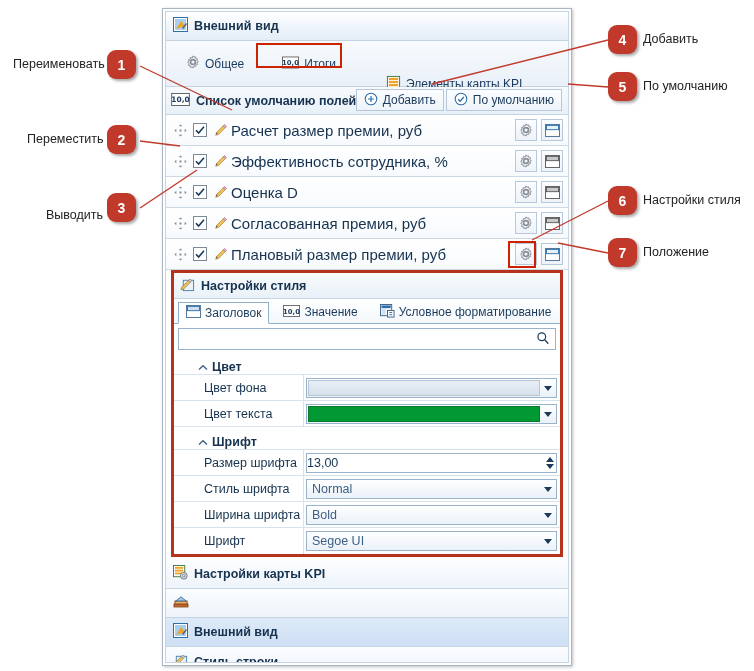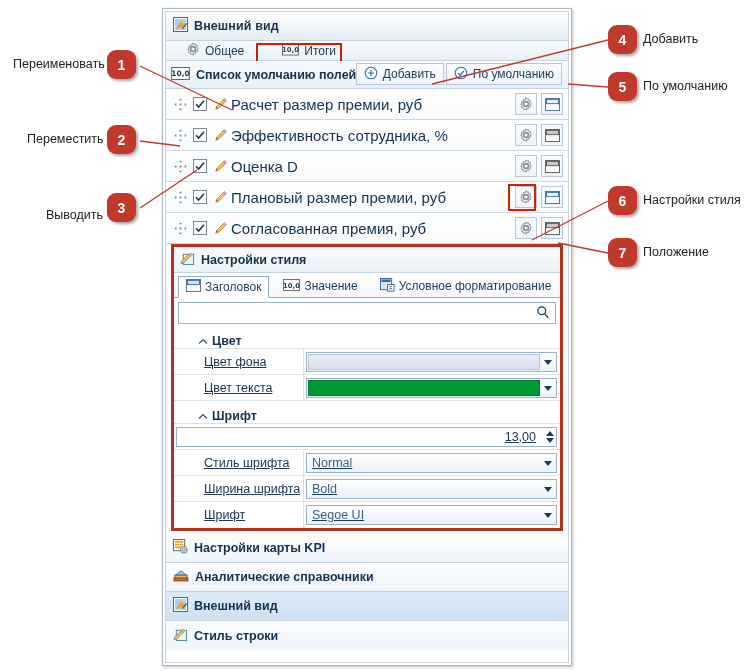--- a/index.html
+++ b/index.html
@@ -38,21 +38,21 @@
     display:flex;align-items:center;
     padding-left:7px;
     box-sizing:border-box;
   }
   .hdr-bar .ttl{
     font-weight:bold;font-size:12.5px;color:#16324f;margin-left:6px;letter-spacing:.1px;
   }
 
   
   .tabstrip{
-    height:20px;
+    height:46px;
     background:linear-gradient(to bottom,#f7fafd 0%,#e9f0f8 100%);
     border-bottom:1px solid #c6d3e1;
     display:flex;align-items:center;
     padding-left:12px;
     box-sizing:border-box;
   }
   .tab{
     display:flex;align-items:center;gap:5px;
     padding:3px 8px;
     font-size:12px;color:#1b3a5c;
@@ -176,21 +176,20 @@
     border-bottom:1px solid #d7e2ec;
     background:#ffffff;
     box-sizing:border-box;
   }
   .prow{
     display:flex;align-items:stretch;
     height:26px;
     border-bottom:1px solid #d7e2ec;
     box-sizing:border-box;
     background:#ffffff;
-    text-decoration:underline;
   }
   .prow .pname{
     width:104px;margin-left:26px;
     display:flex;align-items:center;
     font-size:12.5px;color:#16324f;
     border-right:1px solid #d7e2ec;
     box-sizing:border-box;
     padding-left:4px;
   }
   .prow .pval{
@@ -213,21 +212,21 @@
     position:absolute;right:4px;top:50%;margin-top:-2px;
     width:0;height:0;border-left:4px solid transparent;border-right:4px solid transparent;
     border-top:5px solid #1b3a5c;
   }
   .combo.colorbox{padding-left:0;}
   .combo .swatch{
     position:absolute;left:1px;top:1px;bottom:1px;right:16px;
   }
   .spin{
     flex:1;height:20px;border:1px solid #9ab3cc;background:#ffffff;
-    display:flex;align-items:center;justify-content:flex-end;
+    display:flex;align-items:center;justify-content:flex-start;
     box-sizing:border-box;position:relative;
     font-size:12.5px;color:#16324f;
     padding-right:20px;
   }
   .spin .up,.spin .dn{
     position:absolute;right:2px;width:0;height:0;
     border-left:4px solid transparent;border-right:4px solid transparent;
   }
   .spin .up{top:3px;border-bottom:5px solid #1b3a5c;}
   .spin .dn{bottom:3px;border-top:5px solid #1b3a5c;}
@@ -452,91 +451,91 @@
           </span>
           <span class="sqbtn">
             <svg width="15" height="13" viewBox="0 0 16 14">
                 <rect x="0.5" y="0.5" width="15" height="13" fill="#ffffff" stroke="#5a5a5a"></rect>
                 <rect x="1.5" y="1.5" width="13" height="4.6" fill="#c9c9c9" stroke="#5a5a5a"></rect>
               </svg>
           </span>
         </span>
       </div>
 
-      <div class="row" style="position:relative;">
+      <div class="row">
         <span class="mv">
           <svg width="13" height="13" viewBox="0 0 14 14">
               <path d="M7 0.5l2 2H5zM7 13.5l2-2H5zM0.5 7l2-2v4zM13.5 7l-2-2v4zM6 6h2v2H6z" fill="#7d8a96"></path>
             </svg>
         </span>
         <span class="cb">
           <svg width="14" height="14" viewBox="0 0 14 14">
               <rect x="0.5" y="0.5" width="13" height="13" fill="#ffffff" stroke="#7d8a96"></rect>
               <path d="M3 7.2l2.6 2.8L11 3.8" fill="none" stroke="#1b3a5c" stroke-width="1.6"></path>
             </svg>
         </span>
         <span class="pen">
           <svg width="14" height="14" viewBox="0 0 16 16">
               <path d="M2 14l1-3.3 7.6-7.6 2.3 2.3-7.6 7.6z" fill="#f0c060" stroke="#b08a30" stroke-width=".8"></path>
               <path d="M10.6 3.1l1.4-1.4 2.3 2.3-1.4 1.4z" fill="#e8b0c8" stroke="#b06a8a" stroke-width=".8"></path>
               <path d="M2 14l1-3.3 1.3 1.1z" fill="#5a5a5a"></path>
             </svg>
         </span>
-        <span class="rlbl">Плановый размер премии, руб</span>
+        <span class="rlbl">Согласованная премия, руб</span>
         <span class="ractions">
           <span class="sqbtn">
             <svg width="14" height="14" viewBox="0 0 16 16">
                 <path d="M8 4.2a3.8 3.8 0 100 7.6 3.8 3.8 0 000-7.6zm0 5.6a1.8 1.8 0 110-3.6 1.8 1.8 0 010 3.6z" fill="#8a9098"></path>
                 <path d="M8 1l1 1.6 1.8-.6.4 1.9 1.9.4-.6 1.8L14 8l-1.5 1.1.6 1.8-1.9.4-.4 1.9-1.8-.6L8 15l-1-1.4-1.8.6-.4-1.9-1.9-.4.6-1.8L2 8l1.5-1.1-.6-1.8 1.9-.4.4-1.9 1.8.6z" fill="none" stroke="#8a9098" stroke-width="1.1"></path>
               </svg>
           </span>
           <span class="sqbtn">
             <svg width="15" height="13" viewBox="0 0 16 14">
-                <rect x="0.5" y="0.5" width="15" height="13" fill="#ffffff" stroke="#4a6f96"></rect>
-                <rect x="1.5" y="1.5" width="13" height="4.6" fill="#e8f0fa" stroke="#2f6fa8"></rect>
-              </svg>
-          </span>
-        </span>
-        <div class="redbox" style="right:32px;top:2px;width:28px;height:27px;"></div>
-      </div>
-
-      <div class="row">
+                <rect x="0.5" y="0.5" width="15" height="13" fill="#ffffff" stroke="#5a5a5a"></rect>
+                <rect x="1.5" y="1.5" width="13" height="4.6" fill="#c9c9c9" stroke="#5a5a5a"></rect>
+              </svg>
+          </span>
+        </span>
+      </div>
+
+      <div class="row" style="position:relative;">
         <span class="mv">
           <svg width="13" height="13" viewBox="0 0 14 14">
               <path d="M7 0.5l2 2H5zM7 13.5l2-2H5zM0.5 7l2-2v4zM13.5 7l-2-2v4zM6 6h2v2H6z" fill="#7d8a96"></path>
             </svg>
         </span>
         <span class="cb">
           <svg width="14" height="14" viewBox="0 0 14 14">
               <rect x="0.5" y="0.5" width="13" height="13" fill="#ffffff" stroke="#7d8a96"></rect>
               <path d="M3 7.2l2.6 2.8L11 3.8" fill="none" stroke="#1b3a5c" stroke-width="1.6"></path>
             </svg>
         </span>
         <span class="pen">
           <svg width="14" height="14" viewBox="0 0 16 16">
               <path d="M2 14l1-3.3 7.6-7.6 2.3 2.3-7.6 7.6z" fill="#f0c060" stroke="#b08a30" stroke-width=".8"></path>
               <path d="M10.6 3.1l1.4-1.4 2.3 2.3-1.4 1.4z" fill="#e8b0c8" stroke="#b06a8a" stroke-width=".8"></path>
               <path d="M2 14l1-3.3 1.3 1.1z" fill="#5a5a5a"></path>
             </svg>
         </span>
-        <span class="rlbl">Согласованная премия, руб</span>
+        <span class="rlbl">Плановый размер премии, руб</span>
         <span class="ractions">
           <span class="sqbtn">
             <svg width="14" height="14" viewBox="0 0 16 16">
                 <path d="M8 4.2a3.8 3.8 0 100 7.6 3.8 3.8 0 000-7.6zm0 5.6a1.8 1.8 0 110-3.6 1.8 1.8 0 010 3.6z" fill="#8a9098"></path>
                 <path d="M8 1l1 1.6 1.8-.6.4 1.9 1.9.4-.6 1.8L14 8l-1.5 1.1.6 1.8-1.9.4-.4 1.9-1.8-.6L8 15l-1-1.4-1.8.6-.4-1.9-1.9-.4.6-1.8L2 8l1.5-1.1-.6-1.8 1.9-.4.4-1.9 1.8.6z" fill="none" stroke="#8a9098" stroke-width="1.1"></path>
               </svg>
           </span>
           <span class="sqbtn">
             <svg width="15" height="13" viewBox="0 0 16 14">
-                <rect x="0.5" y="0.5" width="15" height="13" fill="#ffffff" stroke="#5a5a5a"></rect>
-                <rect x="1.5" y="1.5" width="13" height="4.6" fill="#c9c9c9" stroke="#5a5a5a"></rect>
-              </svg>
-          </span>
-        </span>
+                <rect x="0.5" y="0.5" width="15" height="13" fill="#ffffff" stroke="#4a6f96"></rect>
+                <rect x="1.5" y="1.5" width="13" height="4.6" fill="#e8f0fa" stroke="#2f6fa8"></rect>
+              </svg>
+          </span>
+        </span>
+        <div class="redbox" style="right:32px;top:2px;width:28px;height:27px;"></div>
       </div>
     </div>
 
     <div id="stylepanel">
       <div class="sp-hdr">
         <span>
           <svg width="15" height="15" viewBox="0 0 16 16">
             <rect x="3.5" y="3.5" width="11" height="11" fill="#e9f2fb" stroke="#4a7fb0"></rect>
             <path d="M1 13.5l.8-2.6L9 3.6l2 2-7.2 7.3z" fill="#f0c060" stroke="#9a7a2a" stroke-width=".8"></path>
             <path d="M9 3.6l1.5-1.5 2 2L11 5.6z" fill="#d0d0d0" stroke="#7a7a7a" stroke-width=".7"></path>
@@ -618,20 +617,21 @@
 
       <div class="grp">
         <span>
           <svg width="10" height="7" viewBox="0 0 10 7">
               <path d="M1 5.5L5 1.7l4 3.8" fill="none" stroke="#3a5f86" stroke-width="1.3"></path>
             </svg>
         </span>
         <span>Шрифт</span>
       </div>
       <div class="prow">
+        <div class="pname">Размер шрифта</div>
         <div class="pval">
           <div class="spin">
             <span>13,00</span>
             <span class="up"></span>
             <span class="dn"></span>
           </div>
         </div>
       </div>
       <div class="prow">
         <div class="pname">Стиль шрифта</div>
@@ -677,21 +677,20 @@
         <span class="al">Настройки карты KPI</span>
       </div>
       <div class="acc">
         <span>
           <svg width="16" height="14" viewBox="0 0 17 15">
             <rect x="1" y="9.6" width="15" height="3.2" fill="#c4692e" stroke="#8a4a1e"></rect>
             <rect x="2" y="6.4" width="13" height="3.2" fill="#e8b06a" stroke="#8a4a1e"></rect>
             <path d="M3 6.4 L8.5 2 L14 6.4 Z" fill="#a8c8e4" stroke="#3a6f9a"></path>
           </svg>
         </span>
-        <span class="al">Аналитические справочники</span>
       </div>
       <div class="acc active">
         <span>
           <svg width="15" height="15" viewBox="0 0 15 15">
             <rect x="0.5" y="0.5" width="14" height="14" fill="#fdfdff" stroke="#2f6fa8"></rect>
             <rect x="2" y="2" width="11" height="11" fill="#a8d0ee"></rect>
             <path d="M3 12 L8 4 L12 9 Z" fill="#f0a32a"></path>
             <path d="M9 11 L13 6 L14 7 L10 12 Z" fill="#5b5b5b"></path>
           </svg>
         </span>

